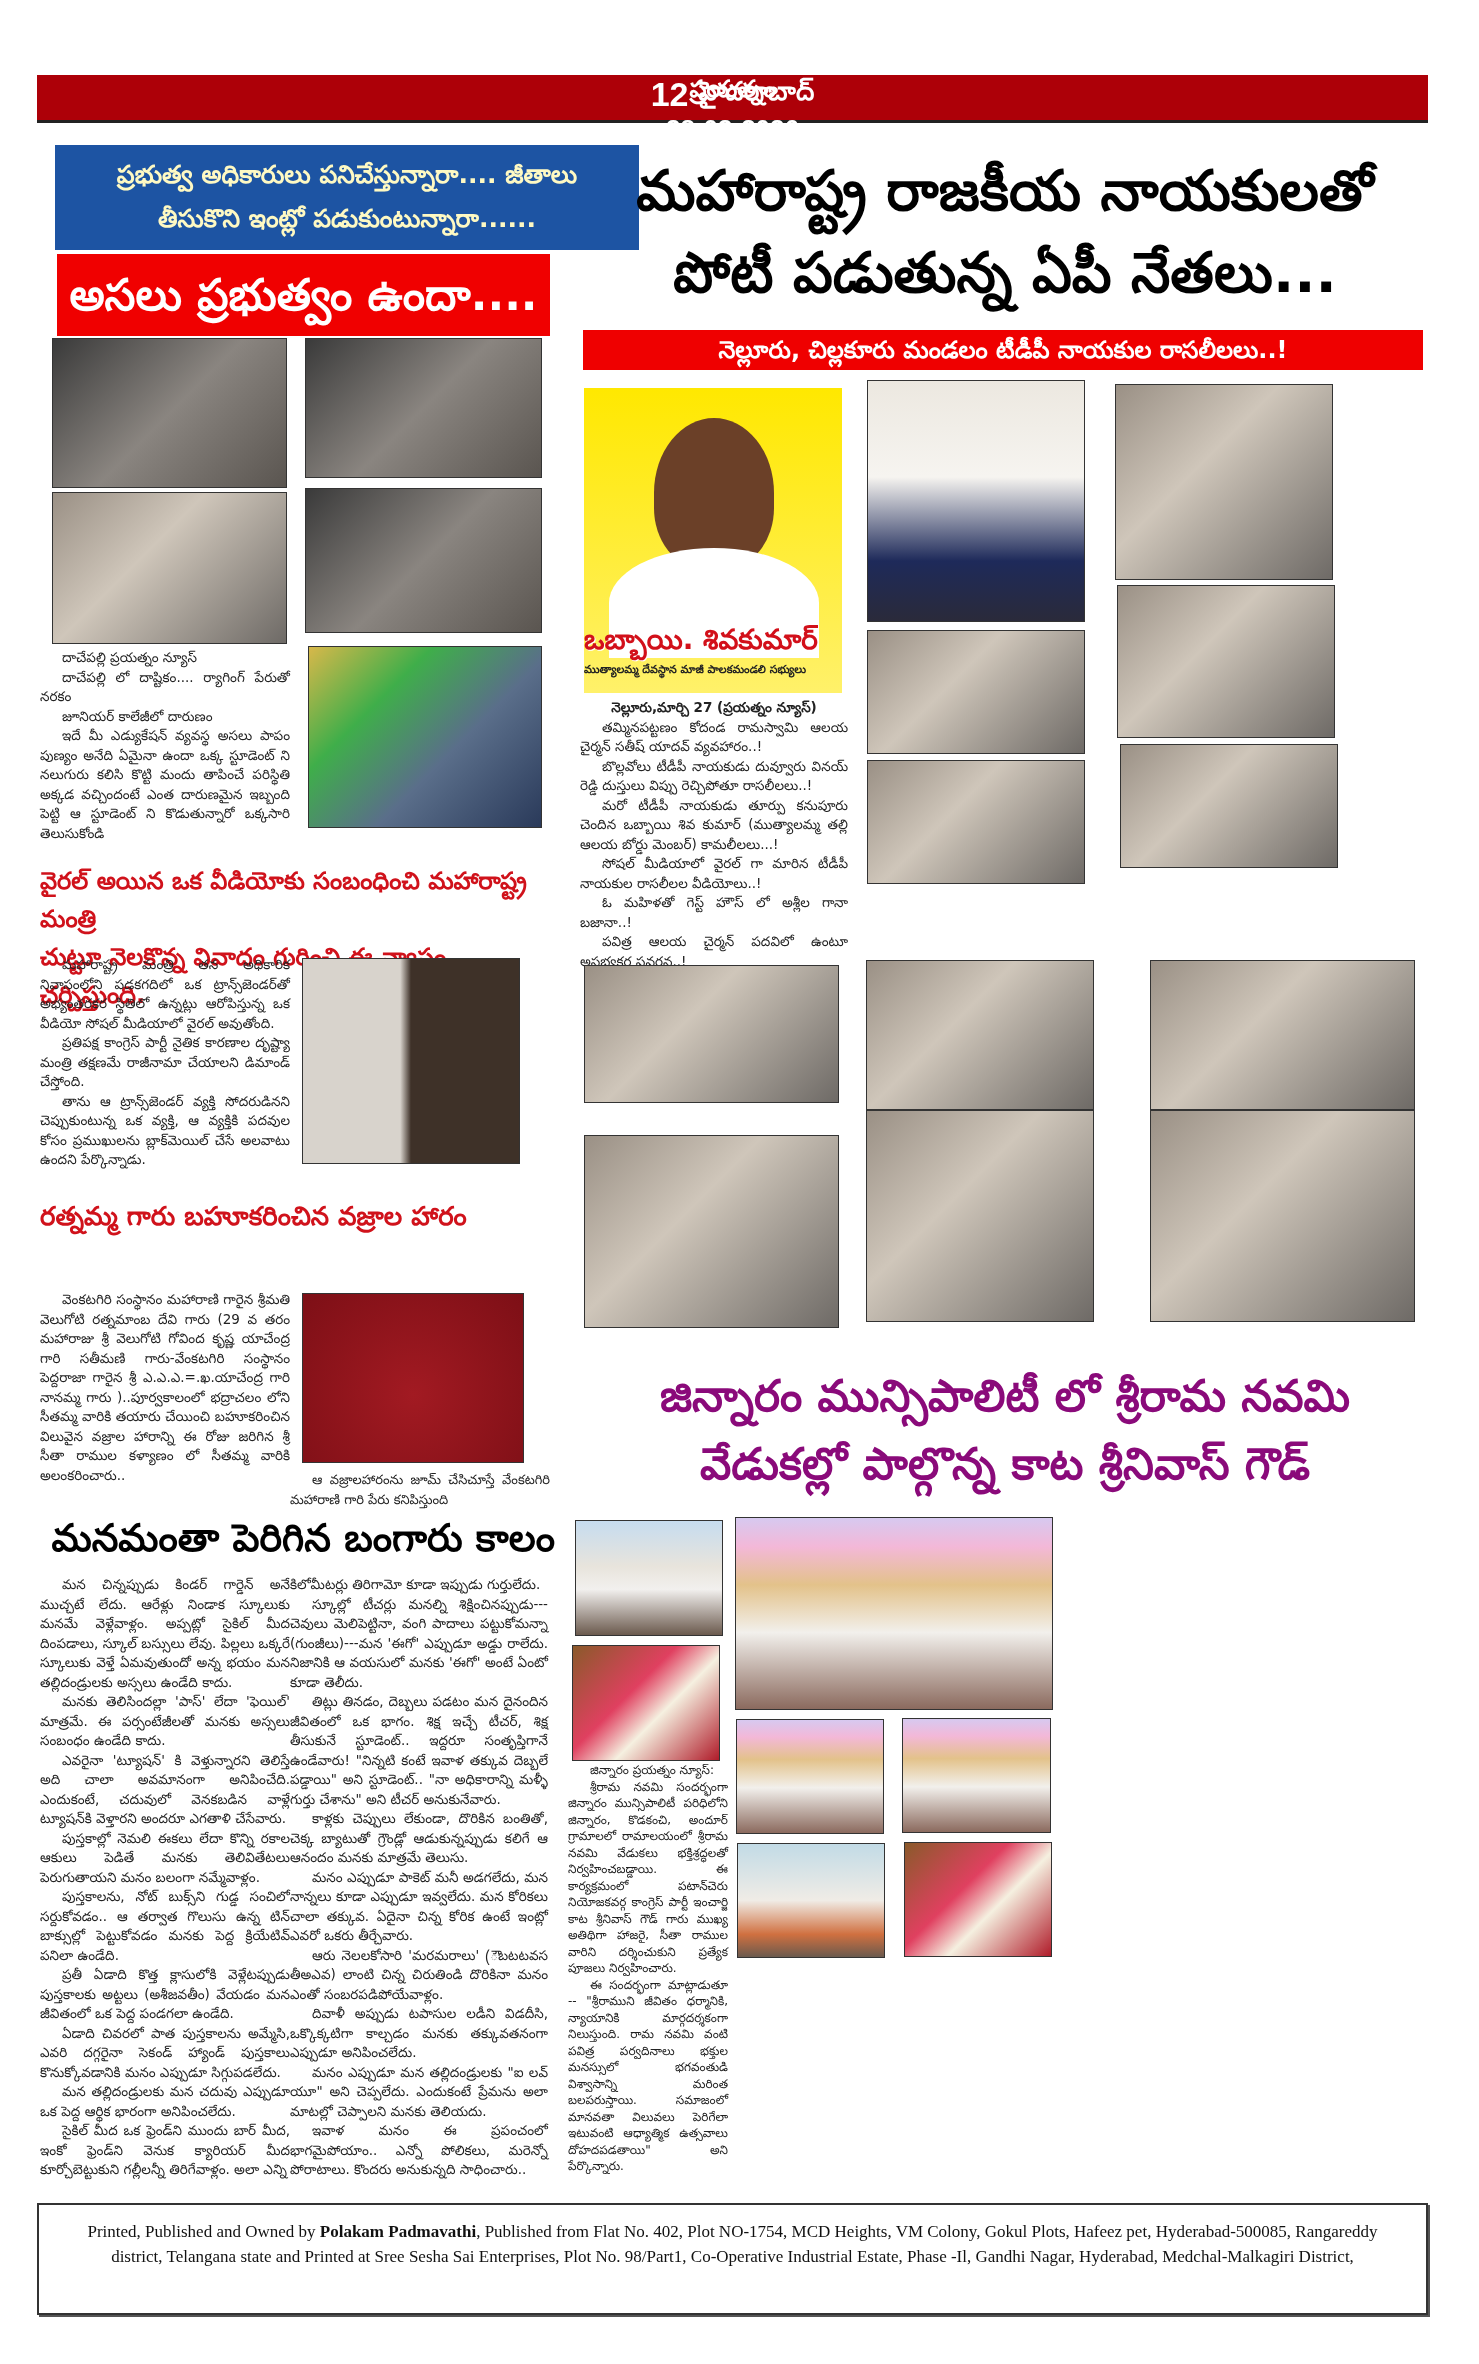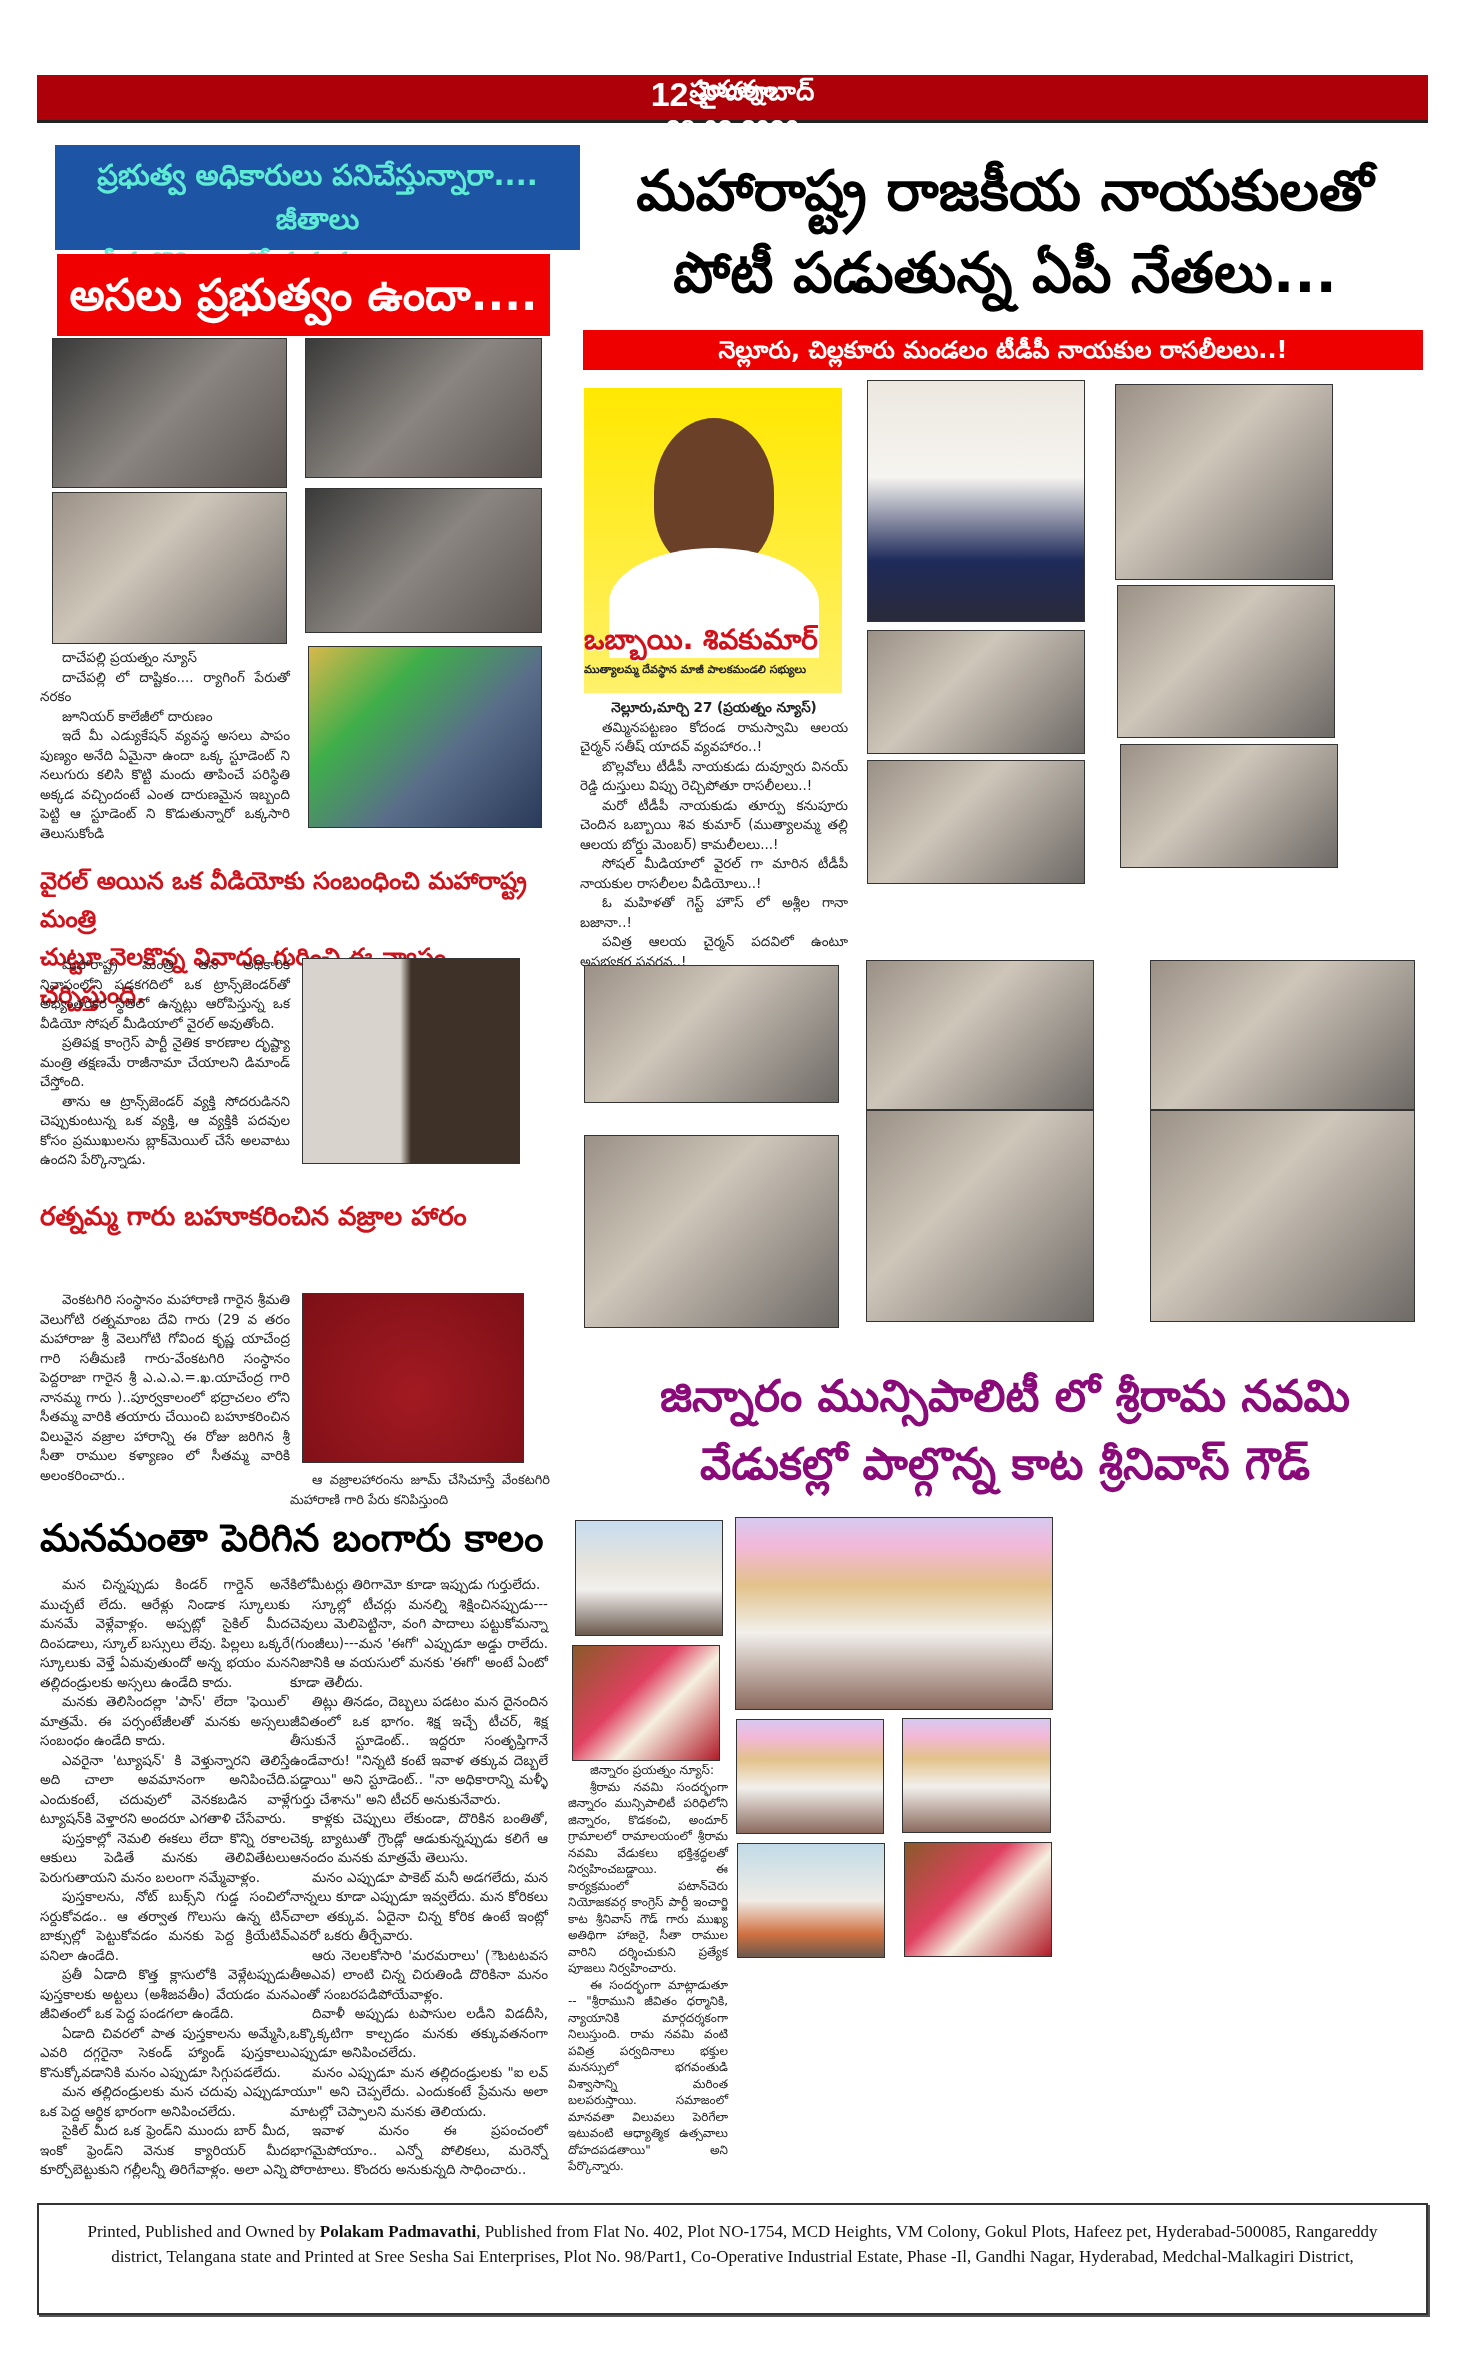--- a/index.html
+++ b/index.html
@@ -3,39 +3,39 @@
 <meta charset="utf-8">
 <style>
   * { box-sizing: border-box; margin: 0; padding: 0; }
   body { width: 1479px; height: 2364px; background: #fff; position: relative; overflow: hidden; font-family: "DejaVu Sans", sans-serif; color: #111; }
   .abs { position: absolute; flex-direction: column; }
   .masthead { left: 37px; top: 75px; width: 1391px; height: 48px; background: #ad0008; border-bottom: 3px solid #222; color: #fff; display: flex; align-items: center; justify-content: space-between; padding: 0 14px; }
   .masthead .pg { font-family: "Liberation Sans", sans-serif; font-weight: bold; font-size: 34px; }
   .masthead .city { font-size: 26px; font-weight: bold; margin-left: 10px; }
   .masthead .name { font-size: 24px; font-weight: bold; position: absolute; left: 50%; transform: translateX(-50%); }
   .masthead .date { font-family: "Liberation Sans", sans-serif; font-weight: bold; font-size: 26px; }
-  .blue-box { left: 55px; top: 145px; width: 525px; height: 105px; background: #1d54a3; color: #5eead4; text-align: center; font-weight: bold; font-size: 29px; line-height: 44px; padding-top: 8px; }
+  .blue-box { left: 55px; top: 145px; width: 584px; height: 105px; background: #1d54a3; color: #fef9c3; text-align: center; font-weight: bold; font-size: 25px; line-height: 44px; padding-top: 8px; }
   .red-box { left: 57px; top: 254px; width: 493px; height: 82px; background: #f00000; color: #fff; text-align: center; font-weight: bold; font-size: 44px; line-height: 82px; }
   .photo { background: linear-gradient(135deg, #9a9085, #cfc6ba 40%, #6e6a66); border: 1px solid #333; }
   .photo.dark { background: linear-gradient(135deg, #3a3a3a, #8a8580 50%, #5a5550); }
   .photo.yellow { background: linear-gradient(180deg, #ffe800, #fff16a); border: none; }
   .photo.red { background: radial-gradient(circle at 50% 60%, #a21a22, #7d0f16); }
   .photo.event { background: linear-gradient(180deg, #d7c9f0 0%, #f3b8d8 15%, #e3c28a 35%, #f2f0ec 60%, #8b6a5e 100%); }
   .photo.street { background: linear-gradient(180deg, #c6dcef 0%, #e8e4dc 40%, #f2f0ee 60%, #6b5a4e 100%); }
   .photo.pooja { background: linear-gradient(135deg, #8a5a2a, #e04060 40%, #f5f0e0 60%, #b01c2a); }
   .photo-caption { position: absolute; left: 0; right: 0; bottom: 15px; }
   .photo-caption .n { color: #d2101a; font-weight: bold; font-size: 28px; text-shadow: 1px 1px 0 #fff; }
   .photo-caption .s { color: #222; font-size: 11px; font-weight: bold; }
   .body-text { font-size: 13.5px; line-height: 19.5px; text-align: justify; color: #222; }
   .body-text p { text-indent: 22px; }
   .sub-red { text-align: left; color: #d0121b; font-weight: bold; font-size: 24px; line-height: 38px; }
   .headline-black { text-align: center; font-weight: bold; font-size: 56px; line-height: 82px; color: #000; }
   .red-banner { left: 583px; top: 330px; width: 840px; height: 40px; background: #ef0000; color: #fff; font-weight: bold; font-size: 24px; line-height: 40px; text-align: center; }
   .purple-hl { text-align: center; color: #8a0a7a; font-weight: bold; font-size: 44px; line-height: 68px; }
-  .black-hl2 { text-align: left; font-weight: bold; font-size: 38px; line-height: 50px; color: #000; }
+  .black-hl2 { text-align: right; font-weight: bold; font-size: 38px; line-height: 50px; color: #000; }
   .footer { left: 37px; top: 2203px; width: 1391px; height: 112px; border: 2px solid #333; box-shadow: 2px 2px 0 #555; font-family: "Liberation Serif", serif; font-size: 17px; line-height: 25px; text-align: center; padding: 14px 20px 0; color: #111; }
   .footer b { font-weight: bold; }
   .dateline { text-align: center; font-weight: bold; font-size: 13.5px; }
 </style>
 </head>
 <body>
 
 <div class="abs masthead">
   <div style="display:flex;align-items:center;">
     <span class="pg">12</span>

